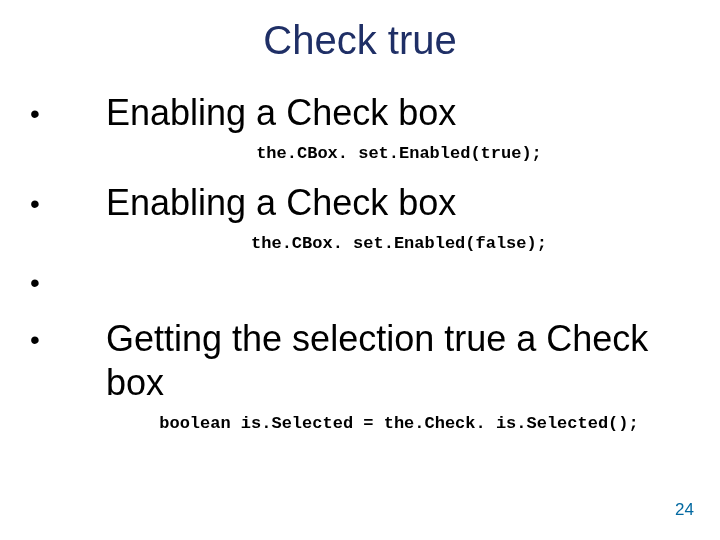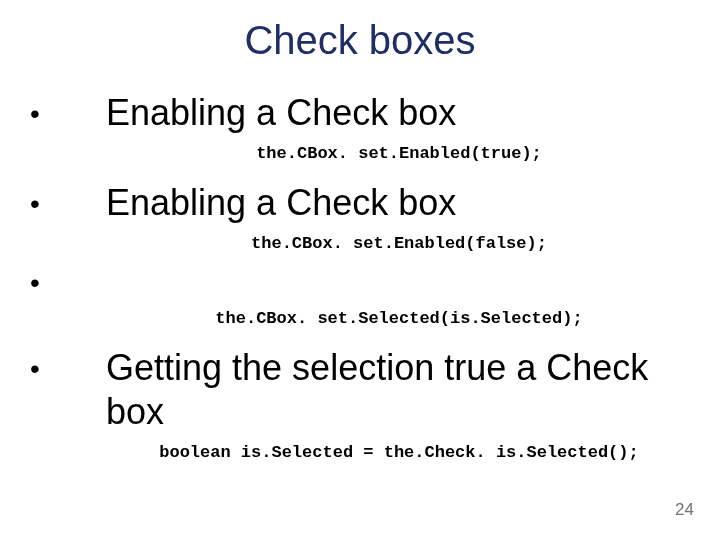--- a/index.html
+++ b/index.html
@@ -59,29 +59,29 @@
     font-size: 17px;
     margin: 10px 0 0 78px;
     white-space: pre;
     text-align: center;
   }
   .page-number {
     position: absolute;
     right: 26px;
     bottom: 20px;
     font-size: 17px;
-    color: #737373;
+    color: #0369a1;
   }
 </style>
 </head>
 <body>
 
 <div class="slide">
 
-  <h1 class="title">Check boxes</h1>
+  <h1 class="title">Check true</h1>
 
   <ul class="top">
 
     <li>
       <div class="bullet-row">
         <span class="bullet-dot">•</span>
         <span class="bullet-text">Enabling a Check box</span>
       </div>
       <div class="code">the.CBox. set.Enabled(true);</div>
     </li>
@@ -91,21 +91,20 @@
         <span class="bullet-dot">•</span>
         <span class="bullet-text">Enabling a Check box</span>
       </div>
       <div class="code">the.CBox. set.Enabled(false);</div>
     </li>
 
     <li>
       <div class="bullet-row">
         <span class="bullet-dot">•</span>
       </div>
-      <div class="code">the.CBox. set.Selected(is.Selected);</div>
     </li>
 
     <li>
       <div class="bullet-row">
         <span class="bullet-dot">•</span>
         <span class="bullet-text">Getting the selection true a Check box</span>
       </div>
       <div class="code">boolean is.Selected = the.Check. is.Selected();</div>
     </li>
 

